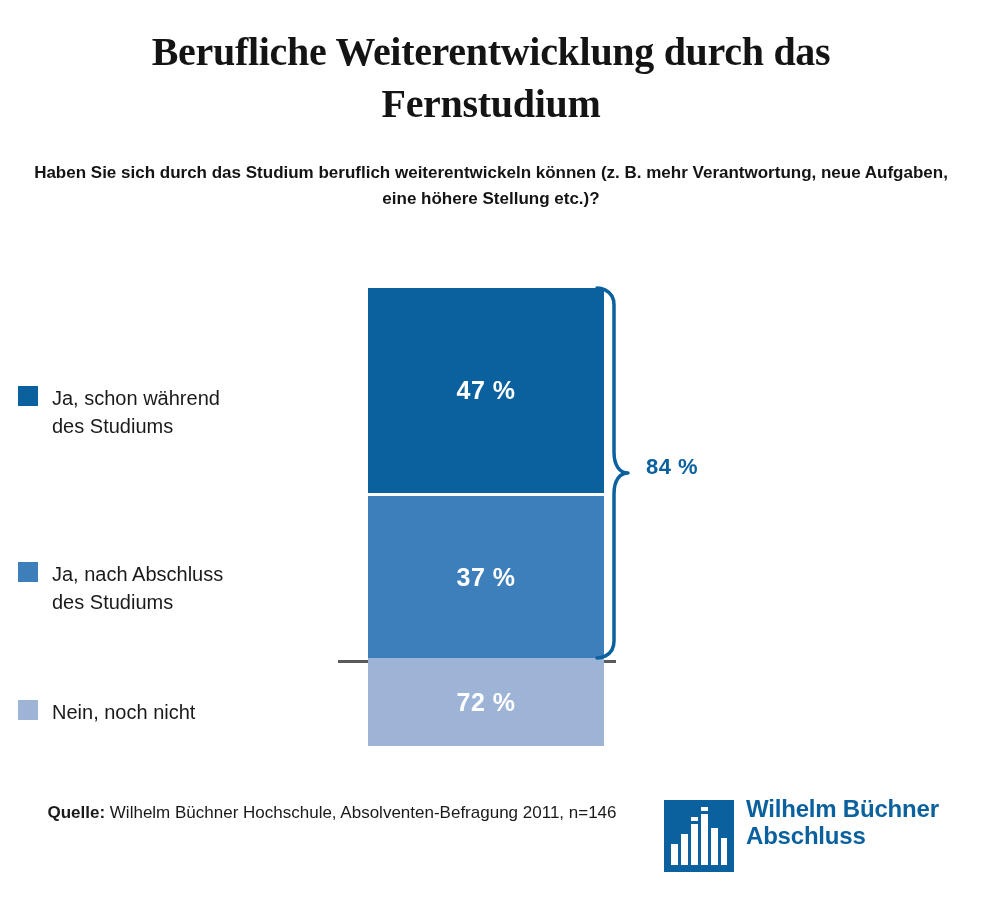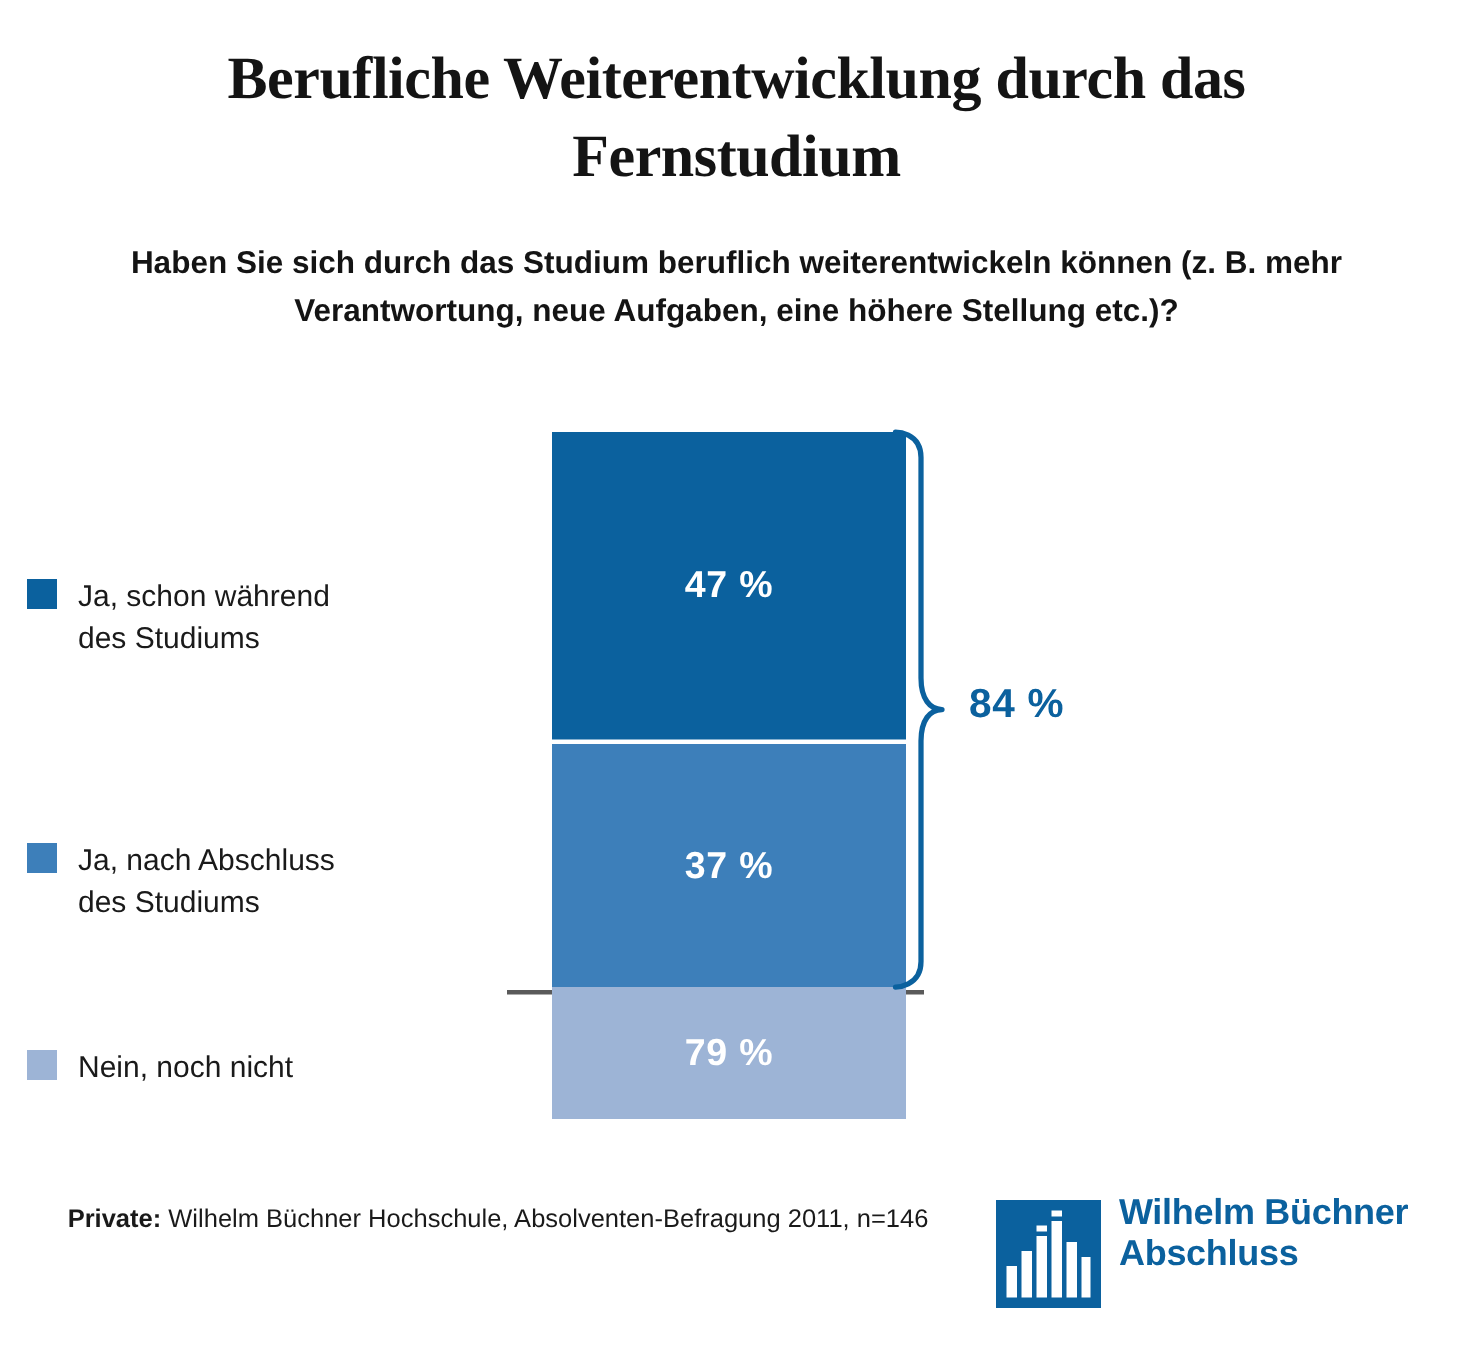--- a/index.html
+++ b/index.html
@@ -22,21 +22,21 @@
     font-size: 40px;
     font-weight: bold;
     line-height: 1.3;
     color: #141414;
     margin: 26px 60px 0 60px;
     letter-spacing: -0.3px;
     font-family: Liberation Serif, serif;
   }
   .subtitle {
     text-align: center;
-    font-size: 21px;
+    font-size: 17px;
     font-weight: bold;
     line-height: 1.5;
     color: #141414;
     margin: 30px 30px 0 30px;
   }
 
   
   .chart-area {
     position: absolute;
     left: 0;
@@ -112,21 +112,21 @@
     position: absolute;
     left: 594px;
     top: 20px;
     width: 46px;
     height: 382px;
   }
   .total-label {
     position: absolute;
     left: 646px;
     top: 192px;
-    font-size: 27px;
+    font-size: 22px;
     font-weight: bold;
     color: #0b619e;
     letter-spacing: 0.5px;
   }
 
   
   .source {
     position: absolute;
     left: 22px;
     top: 800px;
@@ -208,35 +208,35 @@
   <div class="baseline"></div>
 
   <div class="bar-stack">
     <div class="bar-seg seg-0">
       <span class="seg-value">47 %</span>
     </div>
     <div class="bar-seg seg-1">
       <span class="seg-value">37 %</span>
     </div>
     <div class="bar-seg seg-2">
-      <span class="seg-value">79 %</span>
+      <span class="seg-value">72 %</span>
     </div>
   </div>
 
   <div class="brace">
     <svg width="46" height="382" viewBox="0 0 46 382" xmlns="http://www.w3.org/2000/svg">
       <path d="M3 6 C 3 6, 20 6, 20 23 L 20 170 C 20 184, 26 191, 34 191 C 26 191, 20 198, 20 212 L 20 359 C 20 376, 3 376, 3 376" fill="none" stroke="#0b619e" stroke-width="3.5" stroke-linecap="round" stroke-linejoin="round"></path>
     </svg>
   </div>
   <div class="total-label">84 %</div>
 
 </div>
 
 <div class="source">
-  <span class="src-bold">Private:</span>
+  <span class="src-bold">Quelle:</span>
   <span>Wilhelm Büchner Hochschule, Absolventen-Befragung 2011, n=146</span>
 </div>
 
 <div class="logo">
   <div class="logo-mark">
     <svg width="70" height="72" viewBox="0 0 70 72" xmlns="http://www.w3.org/2000/svg">
       <rect x="0" y="0" width="70" height="72" fill="#0b619e"></rect>
       <g fill="#ffffff">
         <rect x="7" y="44" width="7" height="21"></rect>
         <rect x="17" y="34" width="7" height="31"></rect>

